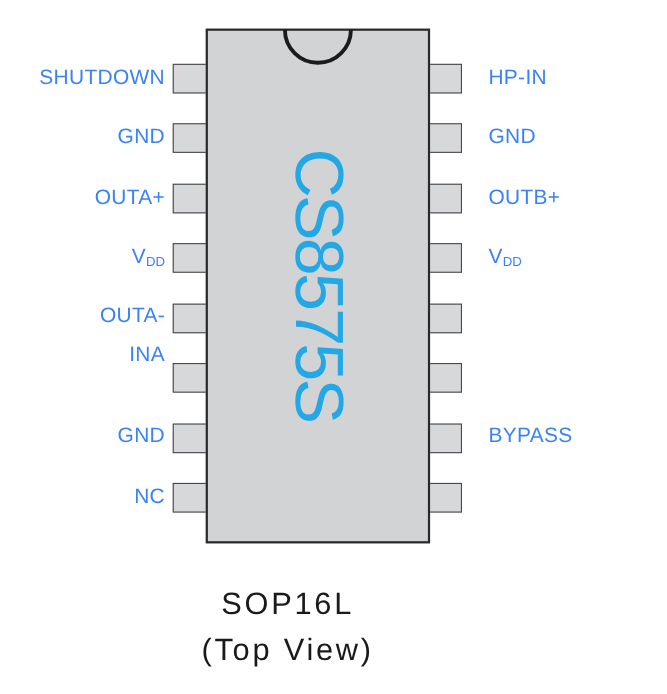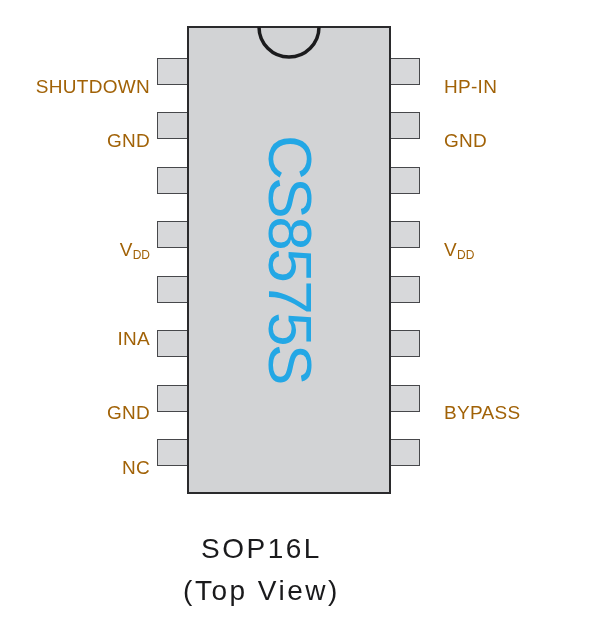--- a/index.html
+++ b/index.html
@@ -31,23 +31,22 @@
     background:#d7d8da;
     border:1.5px solid #47484b;
   }
   .pin.left{left:157px;}
   .pin.right{left:389px;width:31px;}
   .pinlabel{
     position:absolute;
     height:22px;line-height:22px;
     font-size:19px;
     letter-spacing:0.3px;
-    color:#a16207;
+    color:#3b82f6;
     white-space:nowrap;
-    margin-top:16px;
   }
   .pinlabel.left{left:10px;width:140px;text-align:right;}
   .pinlabel.right{left:444px;width:150px;text-align:left;}
   .pinlabel .sub{
     font-size:12px;
     letter-spacing:0;
     vertical-align:-3px;
     text-align:right;
   }
   .chiplabel{
@@ -96,27 +95,30 @@
   <div class="chip">
     <svg class="notch" width="64" height="34" viewBox="0 0 64 34">
       <path d="M 2 0 A 30 30 0 0 0 62 0" fill="none" stroke="#1b1b1d" stroke-width="3.5"></path>
     </svg>
   </div>
 
   <div class="chiplabel">CS8575S</div>
 
   <div class="pinlabel left" style="top:60px"><span>SHUTDOWN</span><span class="sub"></span></div>
   <div class="pinlabel left" style="top:114px"><span>GND</span><span class="sub"></span></div>
+  <div class="pinlabel left" style="top:169px"><span>OUTA+</span><span class="sub"></span></div>
   <div class="pinlabel left" style="top:223px"><span>V</span><span class="sub">DD</span></div>
+  <div class="pinlabel left" style="top:277px"><span>OUTA-</span><span class="sub"></span></div>
   <div class="pinlabel left" style="top:312px"><span>INA</span><span class="sub"></span></div>
   <div class="pinlabel left" style="top:386px"><span>GND</span><span class="sub"></span></div>
   <div class="pinlabel right" style="top:60px"><span>HP-IN</span><span class="sub"></span></div>
 
   <div class="pinlabel left" style="top:441px"><span>NC</span><span class="sub"></span></div>
   <div class="pinlabel right" style="top:114px"><span>GND</span><span class="sub"></span></div>
+  <div class="pinlabel right" style="top:169px"><span>OUTB+</span><span class="sub"></span></div>
   <div class="pinlabel right" style="top:223px"><span>V</span><span class="sub">DD</span></div>
   <div class="pinlabel right" style="top:386px"><span>BYPASS</span><span class="sub"></span></div>
 
   <div class="caption">
     <div>SOP16L</div>
     <div>(Top View)</div>
   </div>
 
 </div>
 

